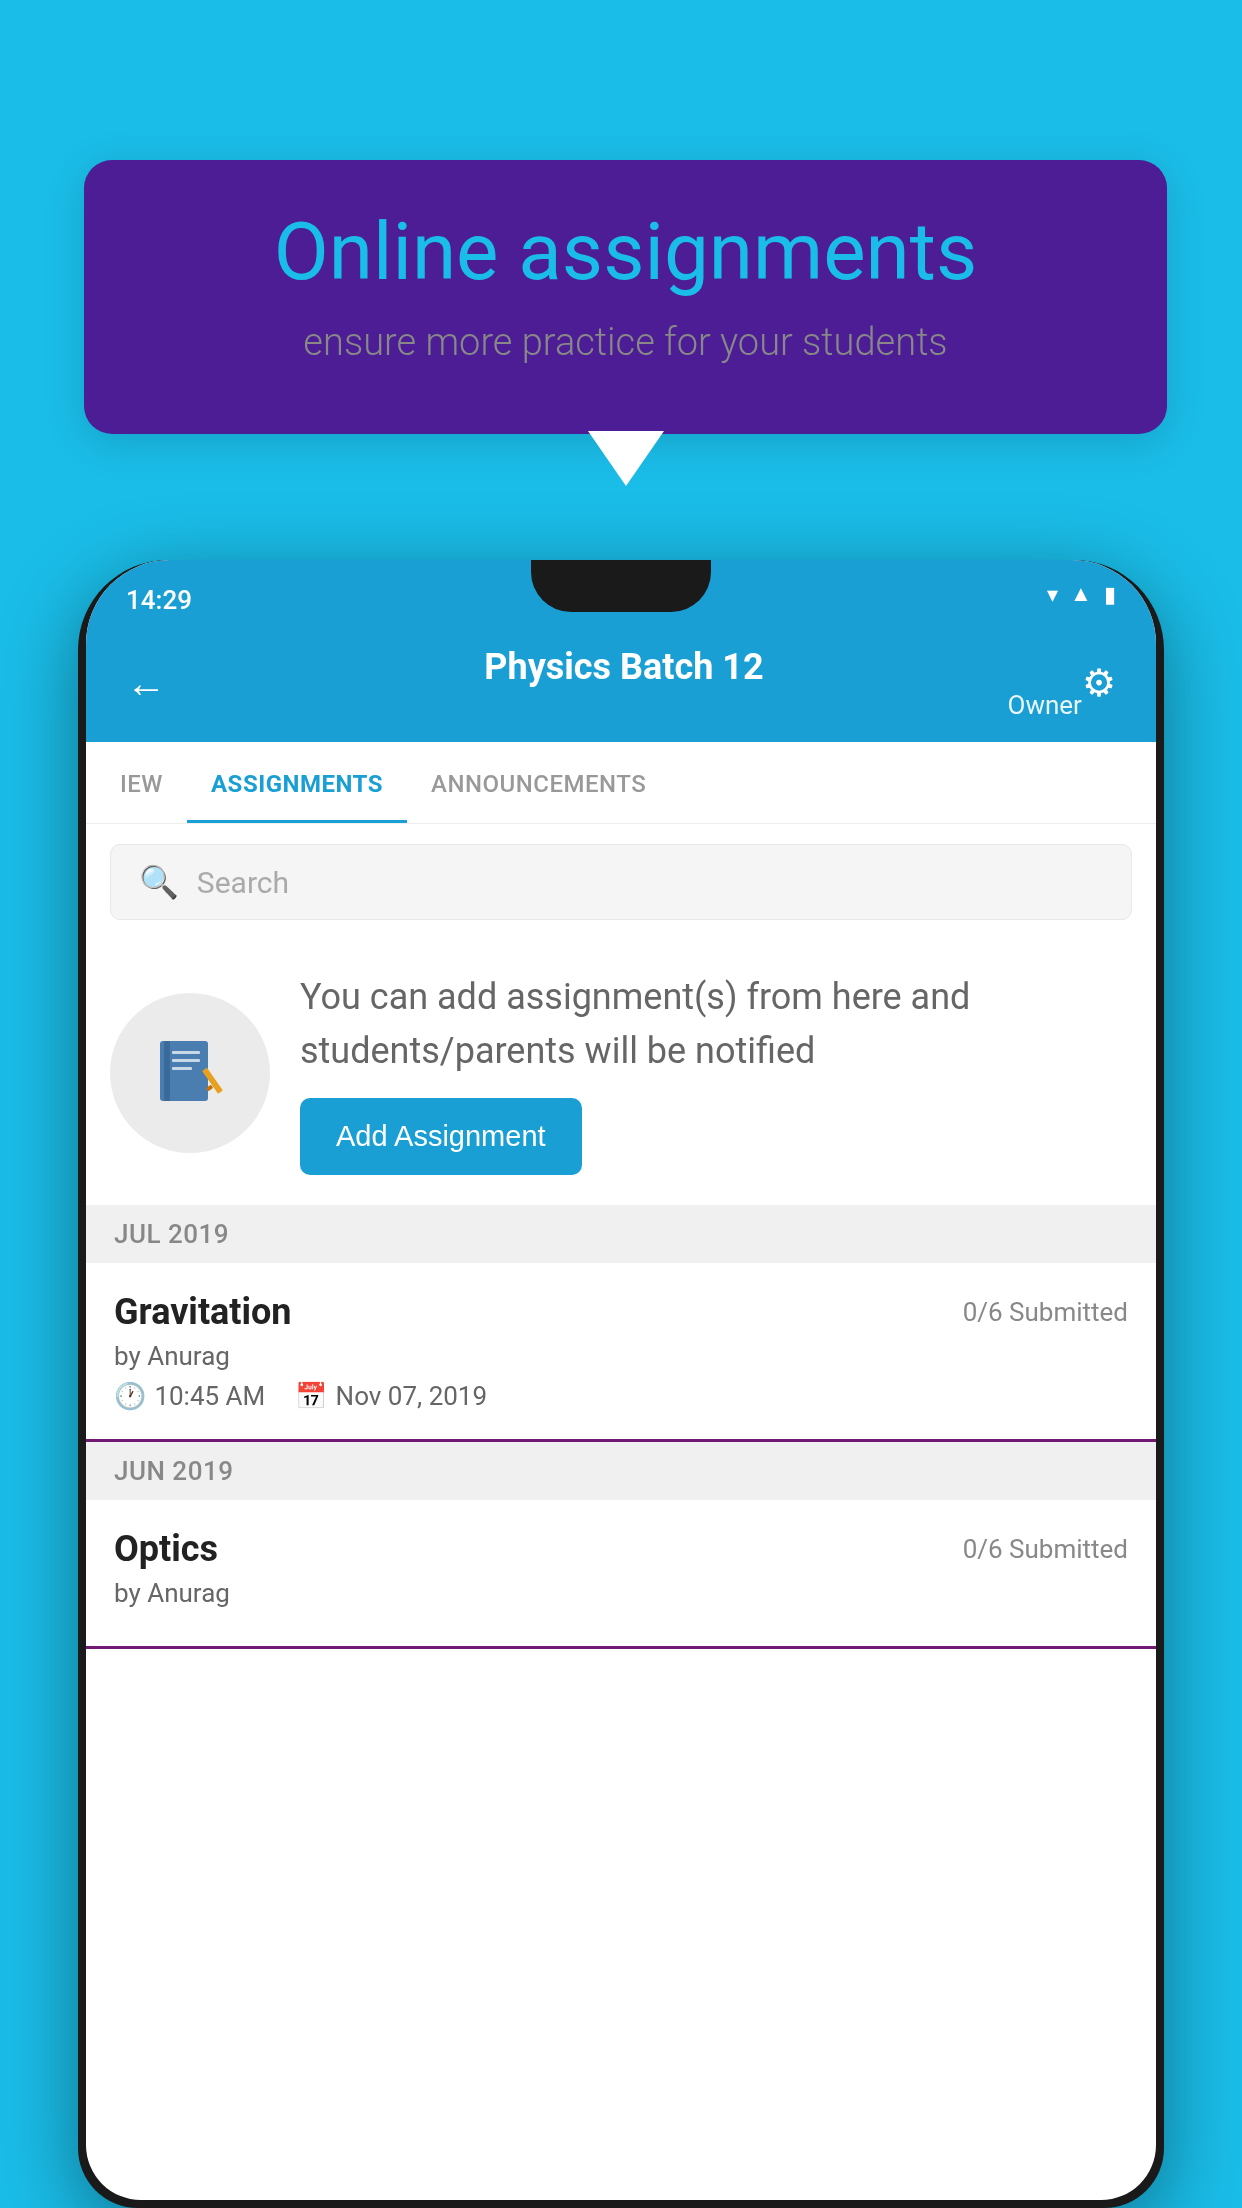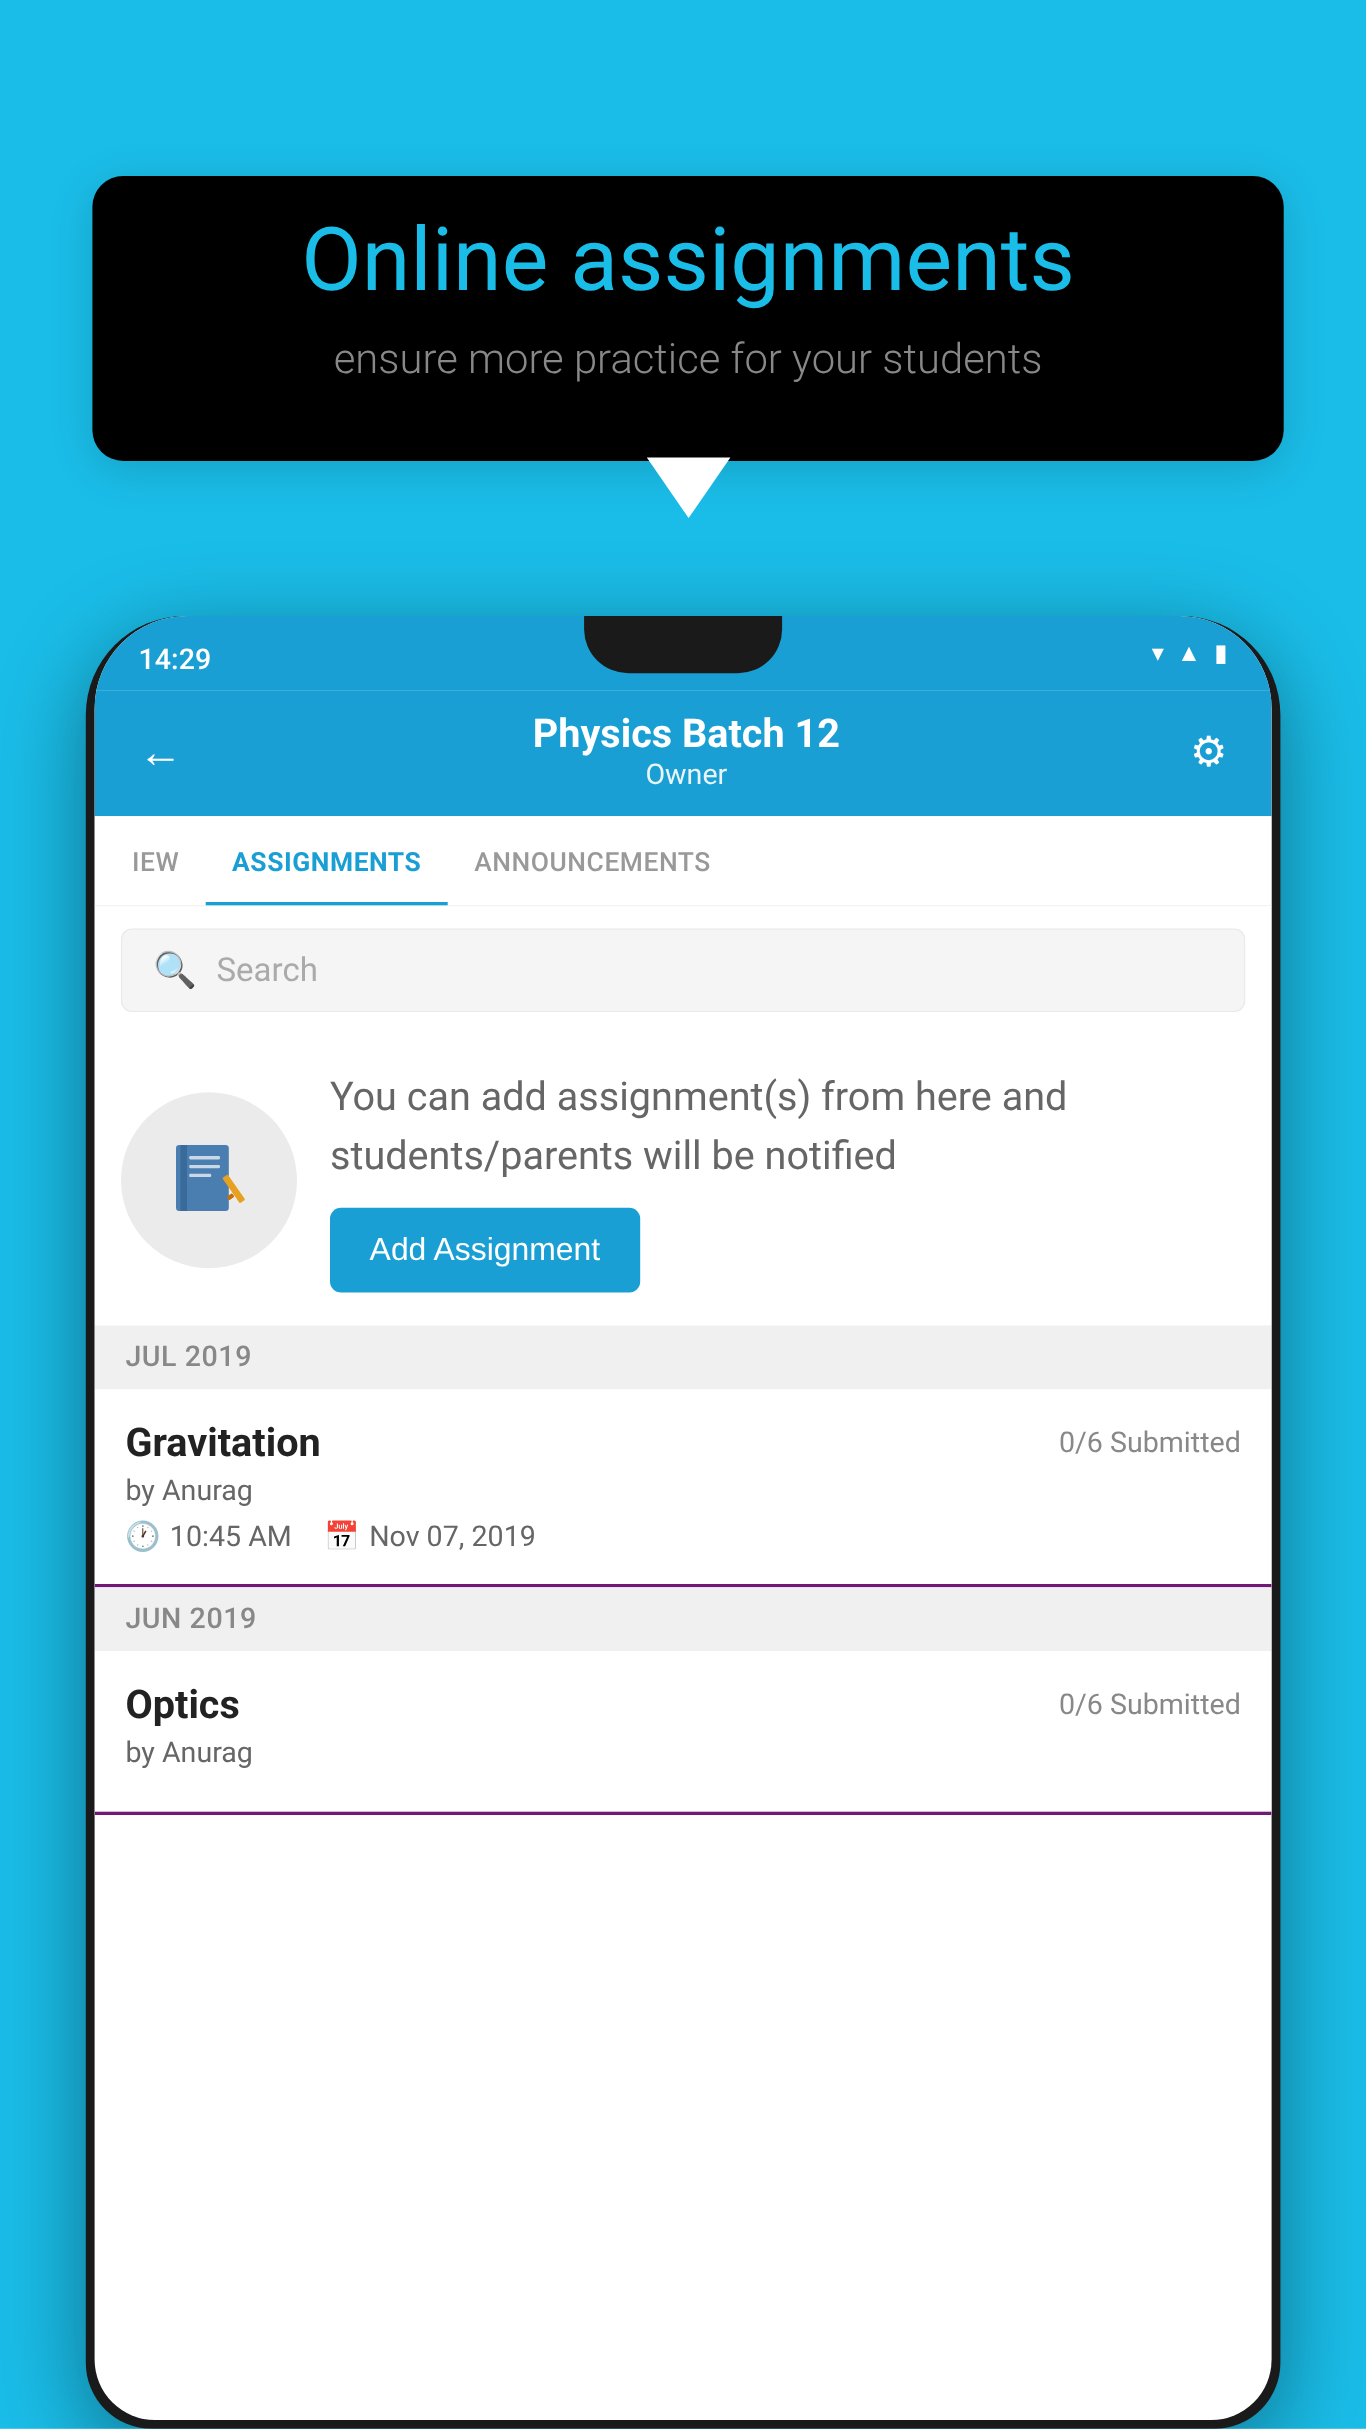--- a/index.html
+++ b/index.html
@@ -12,23 +12,23 @@
       overflow: hidden;
       position: relative;
     }
 
     
     .speech-bubble {
       position: absolute;
       top: 160px;
       left: 84px;
       right: 75px;
-      background: #000000;
+      background: #4c1d95;
       border-radius: 28px;
-      padding: 33px 70px 70px 70px;
+      padding: 48px 70px 70px 70px;
       box-shadow: 0 8px 40px rgba(0,0,0,0.15);
     }
     .speech-bubble::after {
       content: '';
       position: absolute;
       bottom: -52px;
       left: 50%;
       transform: translateX(-50%);
       width: 0;
       height: 0;
@@ -141,20 +141,21 @@
     .header-title {
       font-size: 36px;
       font-weight: 700;
       color: white;
     }
 
     .header-subtitle {
       font-size: 26px;
       color: rgba(255,255,255,0.9);
       margin-top: 2px;
+      text-align: right;
     }
 
     .settings-icon {
       color: white;
       font-size: 38px;
       cursor: pointer;
     }
 
     
     .tab-bar {

